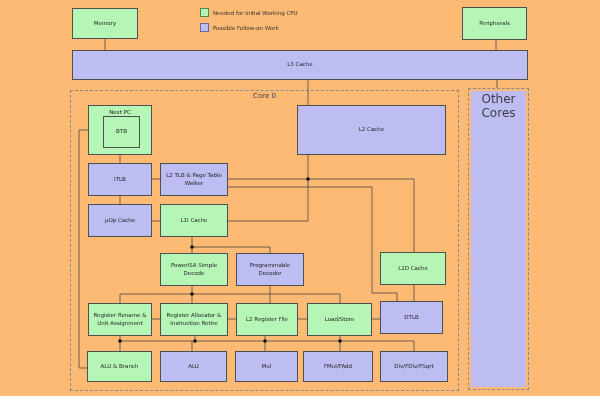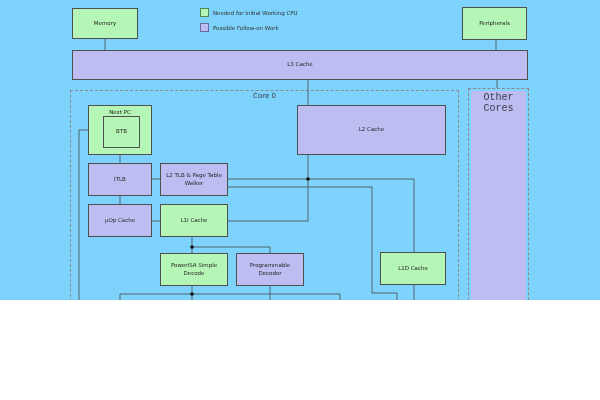--- a/index.html
+++ b/index.html
@@ -1,16 +1,16 @@
 <!DOCTYPE html>
 <html><head>
 <meta charset="utf-8">
 <style>
   html,body{margin:0;padding:0;background:#fff;}
-  #stage{position:relative;width:600px;height:300px;background:#7dd3fc;
+  #stage{position:relative;width:600px;height:396px;background:#fdba74;
          font-family:"DejaVu Sans",sans-serif;overflow:hidden;}
   svg.wires{position:absolute;left:0;top:0;z-index:1;}
   .block{position:absolute;z-index:2;border:1px solid #4f4f4f;box-sizing:border-box;
          display:flex;align-items:center;justify-content:center;text-align:center;
          font-size:5.5px;line-height:1.3;color:#1f1f1f;padding:1px;}
   .green{background:#b5f5b5;}
   .purple{background:#bdbdf2;}
   .dashedbox{position:absolute;z-index:0;border:1px dashed #8a8a8a;box-sizing:border-box;}
   .zone-title{position:absolute;z-index:3;text-align:center;color:#3d3d4d;font-size:7px;}
   .legend{position:absolute;z-index:2;display:flex;align-items:center;}
@@ -19,21 +19,21 @@
   .sw-purple{background:#bdbdf2;border:1px solid #6a6aa8;}
   .legend span{font-size:5.5px;color:#333;}
   
   #b-memory{left:72px;top:8px;width:66px;height:31px;}
   #b-peripherals{left:462px;top:7px;width:65px;height:33px;}
   #b-l3{left:72px;top:50px;width:456px;height:30px;}
   #z-core0{left:70px;top:90px;width:389px;height:301px;}
   #t-core0{left:70px;top:92px;width:389px;}
   #z-other{left:468px;top:88px;width:61px;height:302px;}
   #f-other{position:absolute;left:2px;top:2px;right:2px;bottom:2px;background:#bdbdf2;}
-  #t-other{left:468px;top:92px;width:61px;font-size:10px;font-family:Liberation Mono, monospace;}
+  #t-other{left:468px;top:92px;width:61px;font-size:12px;}
   #b-nextpc{left:88px;top:105px;width:64px;height:50px;align-items:flex-start;padding-top:3px;}
   #b-btb{left:103px;top:116px;width:37px;height:32px;}
   #b-l2cache{left:297px;top:105px;width:149px;height:50px;}
   #b-itlb{left:88px;top:163px;width:64px;height:33px;}
   #b-l2tlb{left:160px;top:163px;width:68px;height:33px;}
   #b-uop{left:88px;top:204px;width:64px;height:33px;}
   #b-l1i{left:160px;top:204px;width:68px;height:33px;}
   #b-pdec{left:160px;top:253px;width:68px;height:33px;}
   #b-prog{left:236px;top:253px;width:68px;height:33px;}
   #b-l1d{left:380px;top:252px;width:66px;height:33px;}

